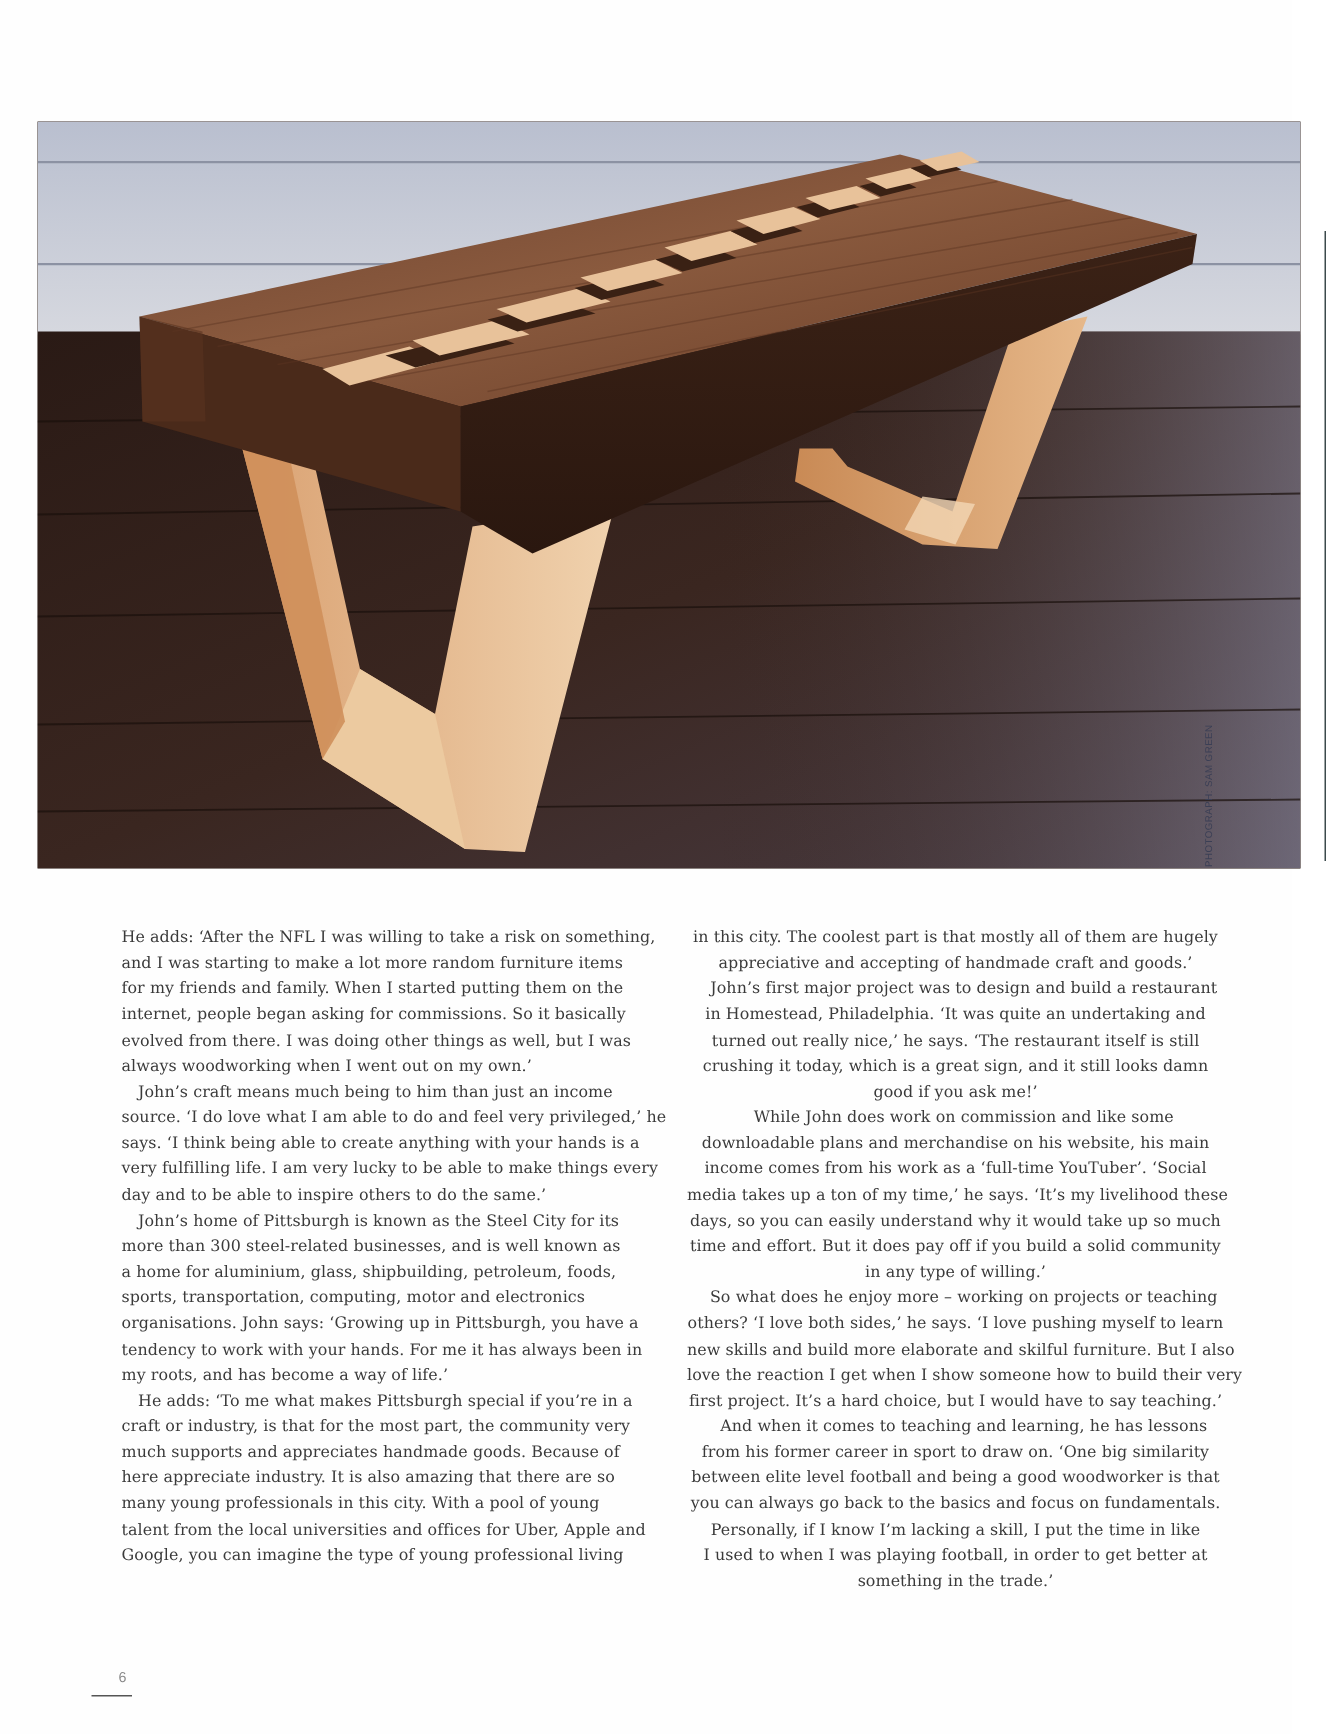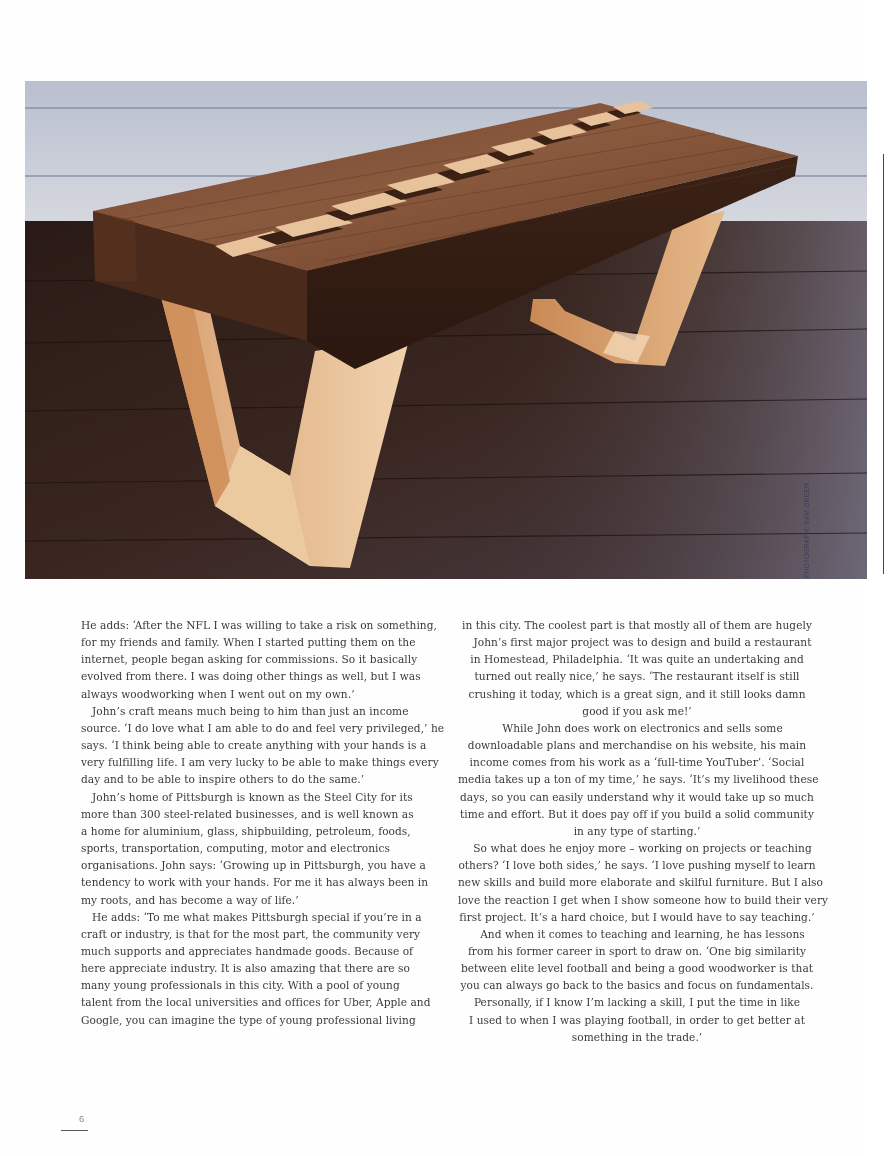--- a/index.html
+++ b/index.html
@@ -130,20 +130,21 @@
         <polygon points="588,26 616,20 628,27 600,33" fill="#e8c29a"></polygon>
       </g>
     </svg>
   </div>
 
   <div class="credit">PHOTOGRAPH: SAM GREEN</div>
   <div class="edge-line"></div>
 
   <div class="col col-left" id="col-left">
       <p>He adds: ‘After the NFL I was willing to take a risk on something,</p>
+      <p>and I was starting to make a lot more random furniture items</p>
       <p>for my friends and family. When I started putting them on the</p>
       <p>internet, people began asking for commissions. So it basically</p>
       <p>evolved from there. I was doing other things as well, but I was</p>
       <p>always woodworking when I went out on my own.’</p>
       <p class="indent">John’s craft means much being to him than just an income</p>
       <p>source. ‘I do love what I am able to do and feel very privileged,’ he</p>
       <p>says. ‘I think being able to create anything with your hands is a</p>
       <p>very fulfilling life. I am very lucky to be able to make things every</p>
       <p>day and to be able to inspire others to do the same.’</p>
       <p class="indent">John’s home of Pittsburgh is known as the Steel City for its</p>
@@ -156,32 +157,33 @@
       <p class="indent">He adds: ‘To me what makes Pittsburgh special if you’re in a</p>
       <p>craft or industry, is that for the most part, the community very</p>
       <p>much supports and appreciates handmade goods. Because of</p>
       <p>here appreciate industry. It is also amazing that there are so</p>
       <p>many young professionals in this city. With a pool of young</p>
       <p>talent from the local universities and offices for Uber, Apple and</p>
       <p>Google, you can imagine the type of young professional living</p>
     </div>
   <div class="col col-right" id="col-right">
       <p>in this city. The coolest part is that mostly all of them are hugely</p>
+      <p>appreciative and accepting of handmade craft and goods.’</p>
       <p class="indent">John’s first major project was to design and build a restaurant</p>
       <p>in Homestead, Philadelphia. ‘It was quite an undertaking and</p>
       <p>turned out really nice,’ he says. ‘The restaurant itself is still</p>
       <p>crushing it today, which is a great sign, and it still looks damn</p>
       <p>good if you ask me!’</p>
-      <p class="indent">While John does work on electronics and sells some</p>
+      <p class="indent">While John does work on commission and like some</p>
       <p>downloadable plans and merchandise on his website, his main</p>
       <p>income comes from his work as a ‘full-time YouTuber’. ‘Social</p>
       <p>media takes up a ton of my time,’ he says. ‘It’s my livelihood these</p>
       <p>days, so you can easily understand why it would take up so much</p>
       <p>time and effort. But it does pay off if you build a solid community</p>
-      <p>in any type of starting.’</p>
+      <p>in any type of willing.’</p>
       <p class="indent">So what does he enjoy more – working on projects or teaching</p>
       <p>others? ‘I love both sides,’ he says. ‘I love pushing myself to learn</p>
       <p>new skills and build more elaborate and skilful furniture. But I also</p>
       <p>love the reaction I get when I show someone how to build their very</p>
       <p>first project. It’s a hard choice, but I would have to say teaching.’</p>
       <p class="indent">And when it comes to teaching and learning, he has lessons</p>
       <p>from his former career in sport to draw on. ‘One big similarity</p>
       <p>between elite level football and being a good woodworker is that</p>
       <p>you can always go back to the basics and focus on fundamentals.</p>
       <p>Personally, if I know I’m lacking a skill, I put the time in like</p>

